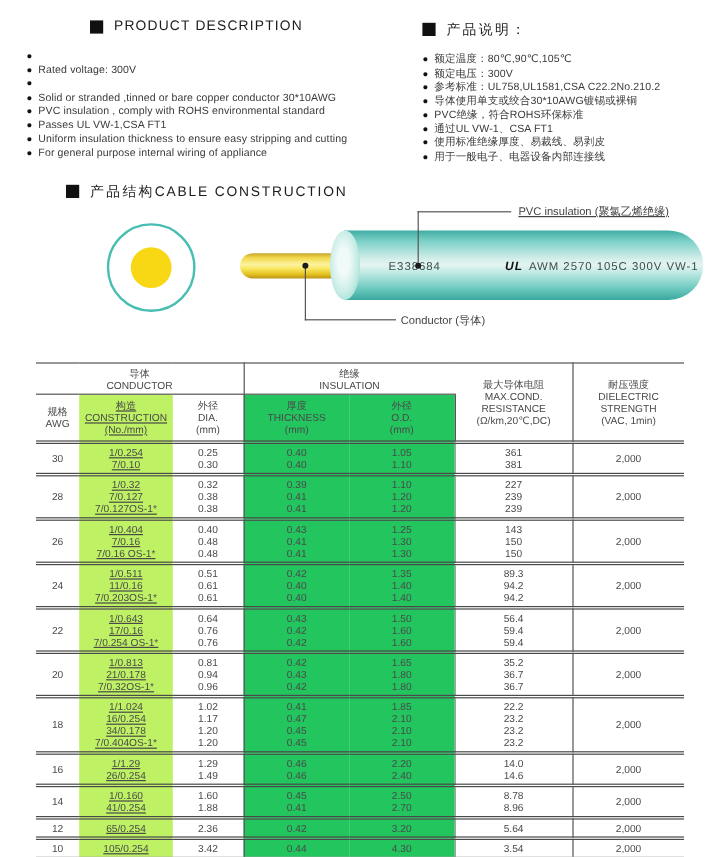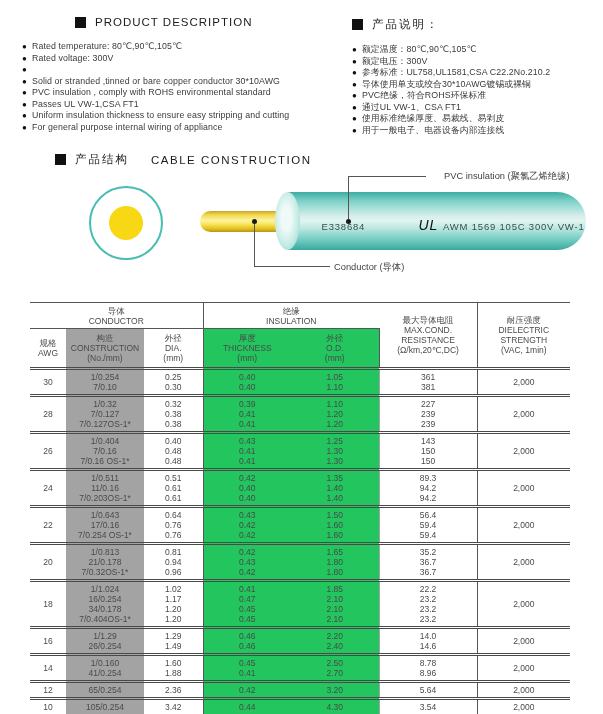--- a/index.html
+++ b/index.html
@@ -8,21 +8,21 @@
     background:#ffffff; font-family:"Liberation Sans","DejaVu Sans",sans-serif;
     color:#3d3d3d;
   }
   .abs { position:absolute; }
 
   
   .sec-header { position:absolute; display:flex; align-items:center; color:#1c1c1c;
     font-size:11.5px; letter-spacing:1px; white-space:nowrap; }
   .sq { display:inline-block; width:11px; height:11px; background:#111; margin-right:9px; flex:0 0 auto; }
   .sec-header .cn { letter-spacing:2px; }
-  .sec-header .en-sub { margin-left:22px; letter-spacing:1.5px; }
+  .sec-header .en-sub { letter-spacing:1.5px; }
 
   
   .bullet-list { position:absolute; }
   .bullet-row { display:flex; align-items:flex-start; line-height:11.5px; font-size:8.8px;
     color:#3a3a3a; letter-spacing:0.1px; white-space:nowrap; }
   .bullet-row .dot { font-size:8px; line-height:11.5px; margin-right:5px; color:#111; flex:0 0 auto; }
 
   
   .cross-ring { left:89px; top:186px; width:70px; height:70px; border-radius:50%;
     border:2px solid #48bdb2; background:#ffffff; }
@@ -30,21 +30,21 @@
     background:#f8d714; position:absolute; }
   .rod { left:200px; top:211px; width:112px; height:21px; border-radius:10.5px;
     background:linear-gradient(180deg,#c7a32e 0%,#f2d84a 18%,#fcf3a0 45%,#f9e75e 62%,#e3bf1d 85%,#b9931c 100%); }
   .cable-body { left:287px; top:192px; width:299px; height:58px;
     border-radius:0 29px 29px 0 / 0 29px 29px 0;
     background:linear-gradient(180deg,#3fada2 0%,#7fd2c9 16%,#d7efeb 42%,#e2f4f0 50%,#bce8e2 62%,#6cc9bf 84%,#3aa89d 100%); }
   .cable-cap { left:275px; top:192px; width:25px; height:58px; border-radius:50%;
     background:radial-gradient(ellipse at 45% 45%, #f0faf8 25%, #c5ebe5 60%, #8ad8ce 90%, #62c5ba 100%); }
   .cable-print { left:320px; top:217px; width:266px; text-align:center; font-size:9.5px;
     color:#3c4f4c; letter-spacing:0.8px; white-space:nowrap; }
-  .ul-mark { font-weight:normal; font-style:italic; font-size:14px; color:#111; padding:0 2px;margin-left:48px; }
+  .ul-mark { font-weight:bold; font-style:italic; font-size:10px; color:#111; padding:0 2px;margin-left:48px; }
   .leader { background:#555; }
   .leader-dot { width:5px; height:5px; border-radius:50%; background:#1a1a1a; }
   .diagram-label { font-size:9.3px; color:#444; white-space:nowrap; }
 
   
   .spec-wrap { left:30px; top:302px; width:540px; }
   table.spec { border-collapse:collapse; table-layout:fixed; width:540px;
     font-size:8.5px; color:#4a4a4a; }
   table.spec th { font-weight:normal; }
   .ln { line-height:10px; white-space:nowrap; }
@@ -52,37 +52,36 @@
   thead tr.grp th { border-top:1px solid #555; }
   th.g-cond, th.g-ins { border-bottom:1px solid #555; }
   th.g-cond { border-right:1px solid #555; }
   th.h-res { border-right:1px solid #555; }
   th.h-dia { border-right:1px solid #555; }
   th.h-od  { border-right:1px solid #555; }
   thead { border-bottom:2px solid #2e2e2e; }
   tbody { border-top:3px double #4a4a4a; }
   tbody td { padding:2px 0; text-align:center; vertical-align:middle; }
   table.spec { border-bottom:2px solid #2e2e2e; }
-  .bg-y { background:#a3a3a3; }
+  .bg-y { background:#bef264;text-decoration:underline; }
   .bg-b { background:#22c55e; }
   td.c-dia { border-right:1px solid #555; }
   td.c-od  { border-right:1px solid #a3a3a3; }
   td.c-res { border-right:1px solid #555; }
 </style>
 </head>
 <body>
 
 <div class="sec-header" style="left:75px; top:16px;">
   <span class="sq"></span>
   <span>PRODUCT DESCRIPTION</span>
 </div>
 <div class="bullet-list" style="left:22px; top:41px;">
     <div class="bullet-row">
       <span class="dot">●</span>
-      <span>Rated temperature: 80℃,90℃,105℃</span>
     </div>
     <div class="bullet-row">
       <span class="dot">●</span>
       <span>Rated voltage: 300V</span>
     </div>
     <div class="bullet-row">
       <span class="dot">●</span>
     </div>
     <div class="bullet-row">
       <span class="dot">●</span>
@@ -154,27 +153,27 @@
 <div class="abs cross-ring">
   <div class="cross-core"></div>
 </div>
 
 <div class="abs rod"></div>
 <div class="abs cable-body"></div>
 <div class="abs cable-cap"></div>
 <div class="abs cable-print">
   <span>E338684</span>
   <span class="ul-mark">UL</span>
-  <span>AWM 1569 105C 300V VW-1</span>
+  <span>AWM 2570 105C 300V VW-1</span>
 </div>
 
 <div class="abs leader" style="left:348px; top:176px; width:78px; height:1px;"></div>
 <div class="abs leader" style="left:348px; top:176px; width:1px; height:46px;"></div>
 <div class="abs leader-dot" style="left:346px; top:219px;"></div>
-<div class="abs diagram-label" style="left:444px; top:170px;">PVC insulation (聚氯乙烯绝缘)</div>
+<div class="abs diagram-label" style="left:432px; top:170px;text-decoration:underline;">PVC insulation (聚氯乙烯绝缘)</div>
 
 <div class="abs leader" style="left:254px; top:222px; width:1px; height:45px;"></div>
 <div class="abs leader" style="left:254px; top:266px; width:76px; height:1px;"></div>
 <div class="abs leader-dot" style="left:252px; top:219px;"></div>
 <div class="abs diagram-label" style="left:334px; top:261px;">Conductor (导体)</div>
 
 <div class="abs spec-wrap">
   <table class="spec">
     <colgroup>
       <col style="width:36px">

